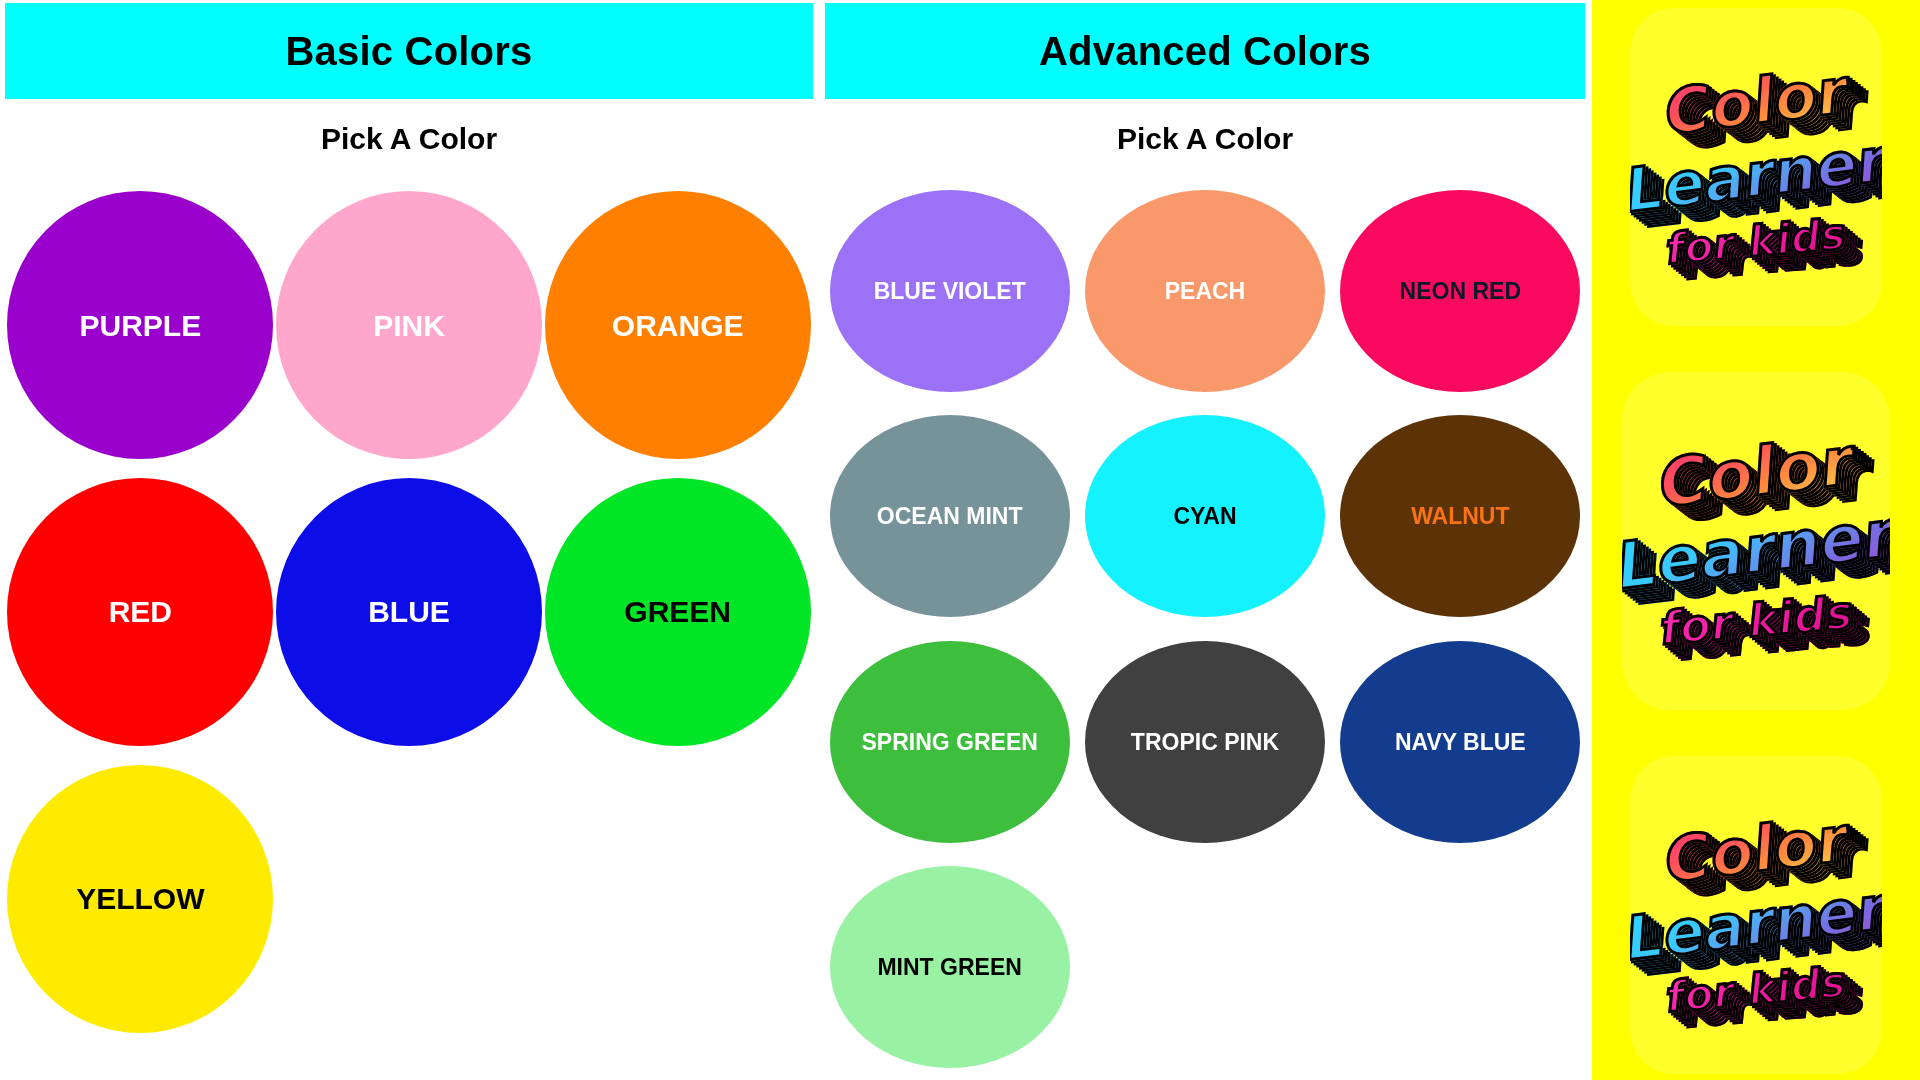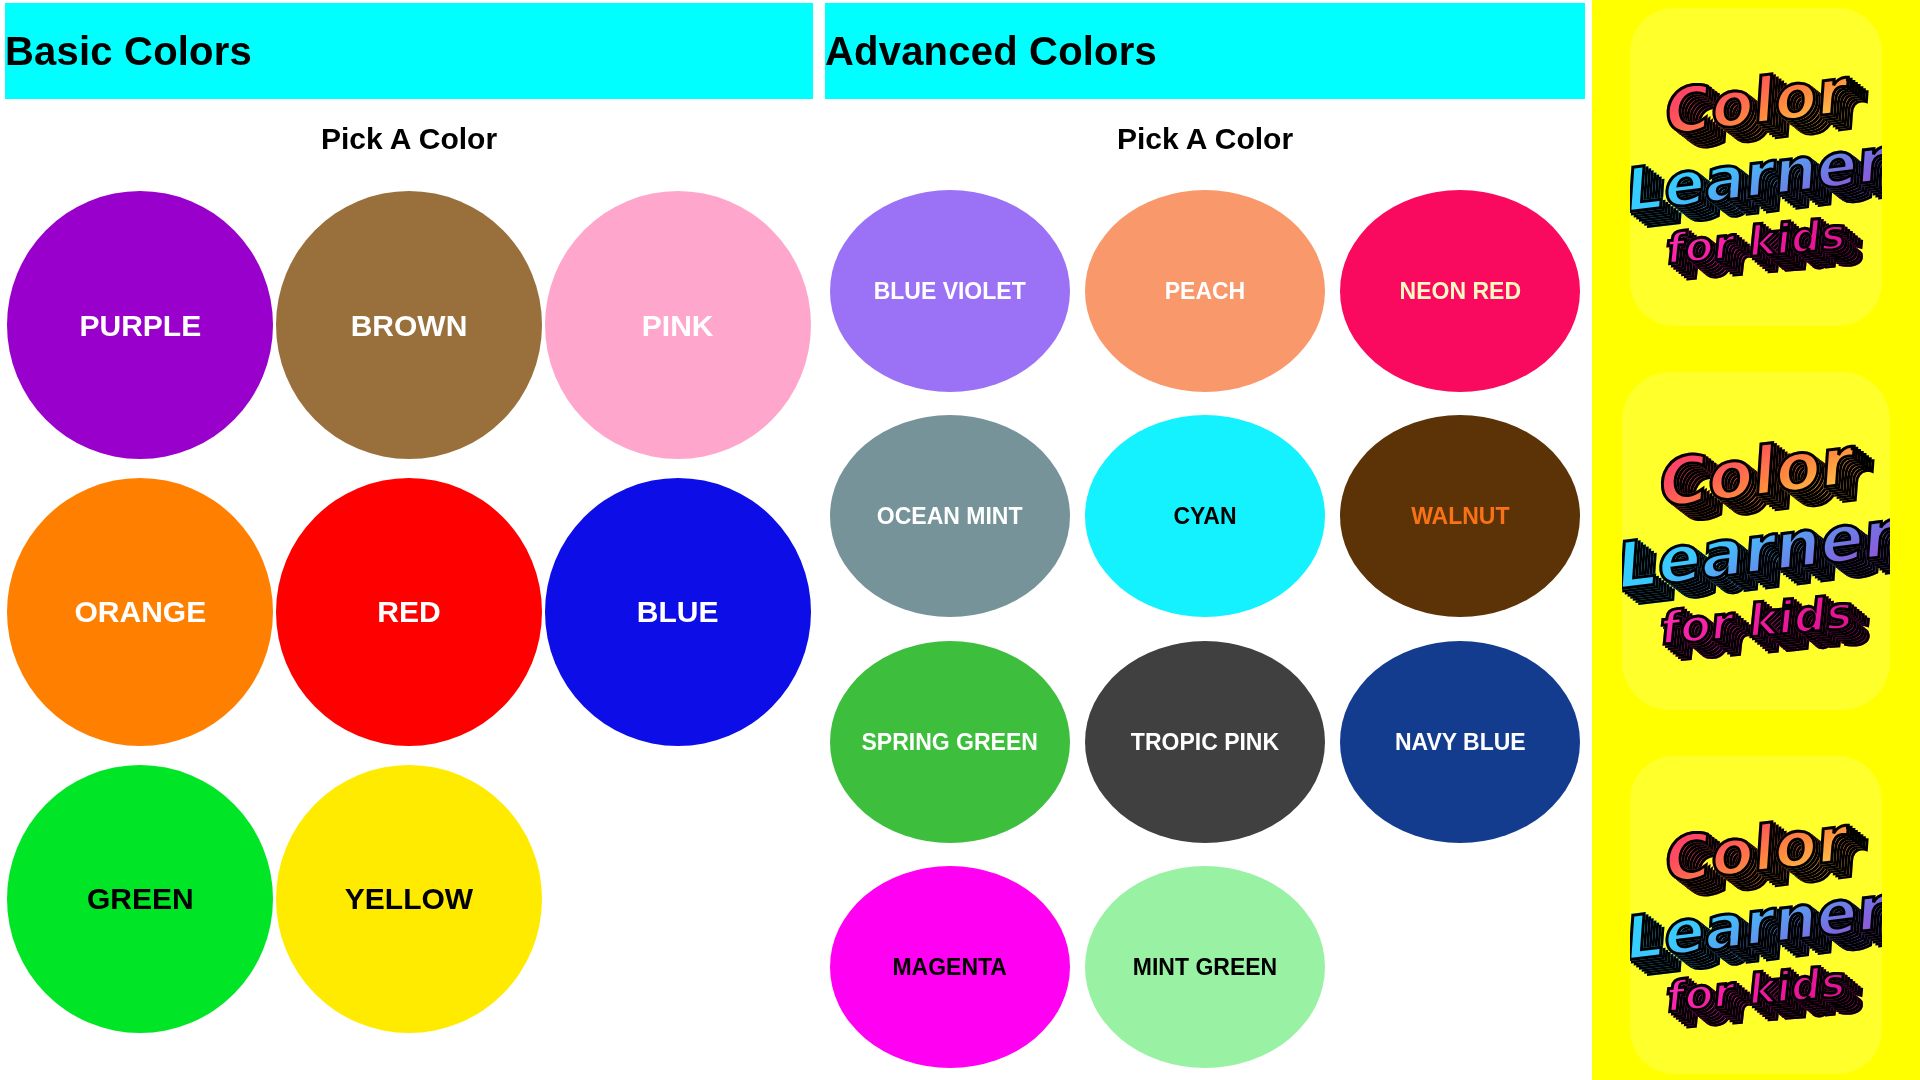--- a/index.html
+++ b/index.html
@@ -29,20 +29,21 @@
   .panel-basic    { width:818px; }
   .panel-advanced { width:774px; }
 
   .panel-header {
     background:#00ffff;
     width:calc(100% - 10px);
     margin:3px 5px 0 5px;
     height:96px;
     display:flex;
     align-items:center;
+    justify-content:center;
     flex:none;
   }
   .panel-advanced .panel-header {
     width:calc(100% - 14px);
     margin:3px 7px 0 7px;
   }
   .panel-header-title {
     font-size:40px;
     font-weight:bold;
     color:#000000;
@@ -202,23 +203,20 @@
 
   <section class="panel panel-basic">
     <div class="panel-header">
       <span class="panel-header-title">Basic Colors</span>
     </div>
     <div class="panel-subtitle">Pick A Color</div>
     <div class="grid grid-basic" id="grid-basic">
         <div class="swatch" style="background-color: rgb(153, 0, 204); color: rgb(255, 255, 255);">
           <span class="swatch-label">PURPLE</span>
         </div>
-        <div class="swatch" style="background-color: rgb(153, 112, 60); color: rgb(255, 255, 255);">
-          <span class="swatch-label">BROWN</span>
-        </div>
         <div class="swatch" style="background-color: rgb(255, 166, 204); color: rgb(255, 255, 255);">
           <span class="swatch-label">PINK</span>
         </div>
         <div class="swatch" style="background-color: rgb(255, 127, 0); color: rgb(255, 255, 255);">
           <span class="swatch-label">ORANGE</span>
         </div>
         <div class="swatch" style="background-color: rgb(255, 0, 0); color: rgb(255, 255, 255);">
           <span class="swatch-label">RED</span>
         </div>
         <div class="swatch" style="background-color: rgb(13, 13, 232); color: rgb(255, 255, 255);">
@@ -238,43 +236,40 @@
       <span class="panel-header-title">Advanced Colors</span>
     </div>
     <div class="panel-subtitle">Pick A Color</div>
     <div class="grid grid-advanced" id="grid-advanced">
         <div class="swatch" style="background-color: rgb(155, 114, 245); color: rgb(255, 255, 255);">
           <span class="swatch-label">BLUE VIOLET</span>
         </div>
         <div class="swatch" style="background-color: rgb(249, 153, 107); color: rgb(255, 255, 255);">
           <span class="swatch-label">PEACH</span>
         </div>
-        <div class="swatch" style="background-color: rgb(250, 10, 95); color: #fef9c3;">
+        <div class="swatch" style="background-color: rgb(250, 10, 95); color: #0f172a;">
           <span class="swatch-label">NEON RED</span>
         </div>
         <div class="swatch" style="background-color: rgb(119, 147, 154); color: rgb(255, 255, 255);">
           <span class="swatch-label">OCEAN MINT</span>
         </div>
         <div class="swatch" style="background-color: rgb(20, 242, 255); color: rgb(0, 0, 0);">
           <span class="swatch-label">CYAN</span>
         </div>
         <div class="swatch" style="background-color: rgb(92, 50, 7); color: #f97316;">
           <span class="swatch-label">WALNUT</span>
         </div>
         <div class="swatch" style="background-color: rgb(61, 190, 61); color: rgb(255, 255, 255);">
           <span class="swatch-label">SPRING GREEN</span>
         </div>
         <div class="swatch" style="background-color: #404040; color: rgb(255, 255, 255);">
           <span class="swatch-label">TROPIC PINK</span>
         </div>
         <div class="swatch" style="background-color: rgb(19, 60, 142); color: rgb(255, 255, 255);">
           <span class="swatch-label">NAVY BLUE</span>
-        </div>
-        <div class="swatch" style="background-color: rgb(255, 0, 242); color: rgb(0, 0, 0);">
-          <span class="swatch-label">MAGENTA</span>
         </div>
         <div class="swatch" style="background-color: rgb(153, 242, 163); color: rgb(0, 0, 0);">
           <span class="swatch-label">MINT GREEN</span>
         </div>
       </div>
   </section>
 
   <aside class="ad-sidebar" id="ad-sidebar">
       <div class="ad-card">
         <div class="logo-stack">

